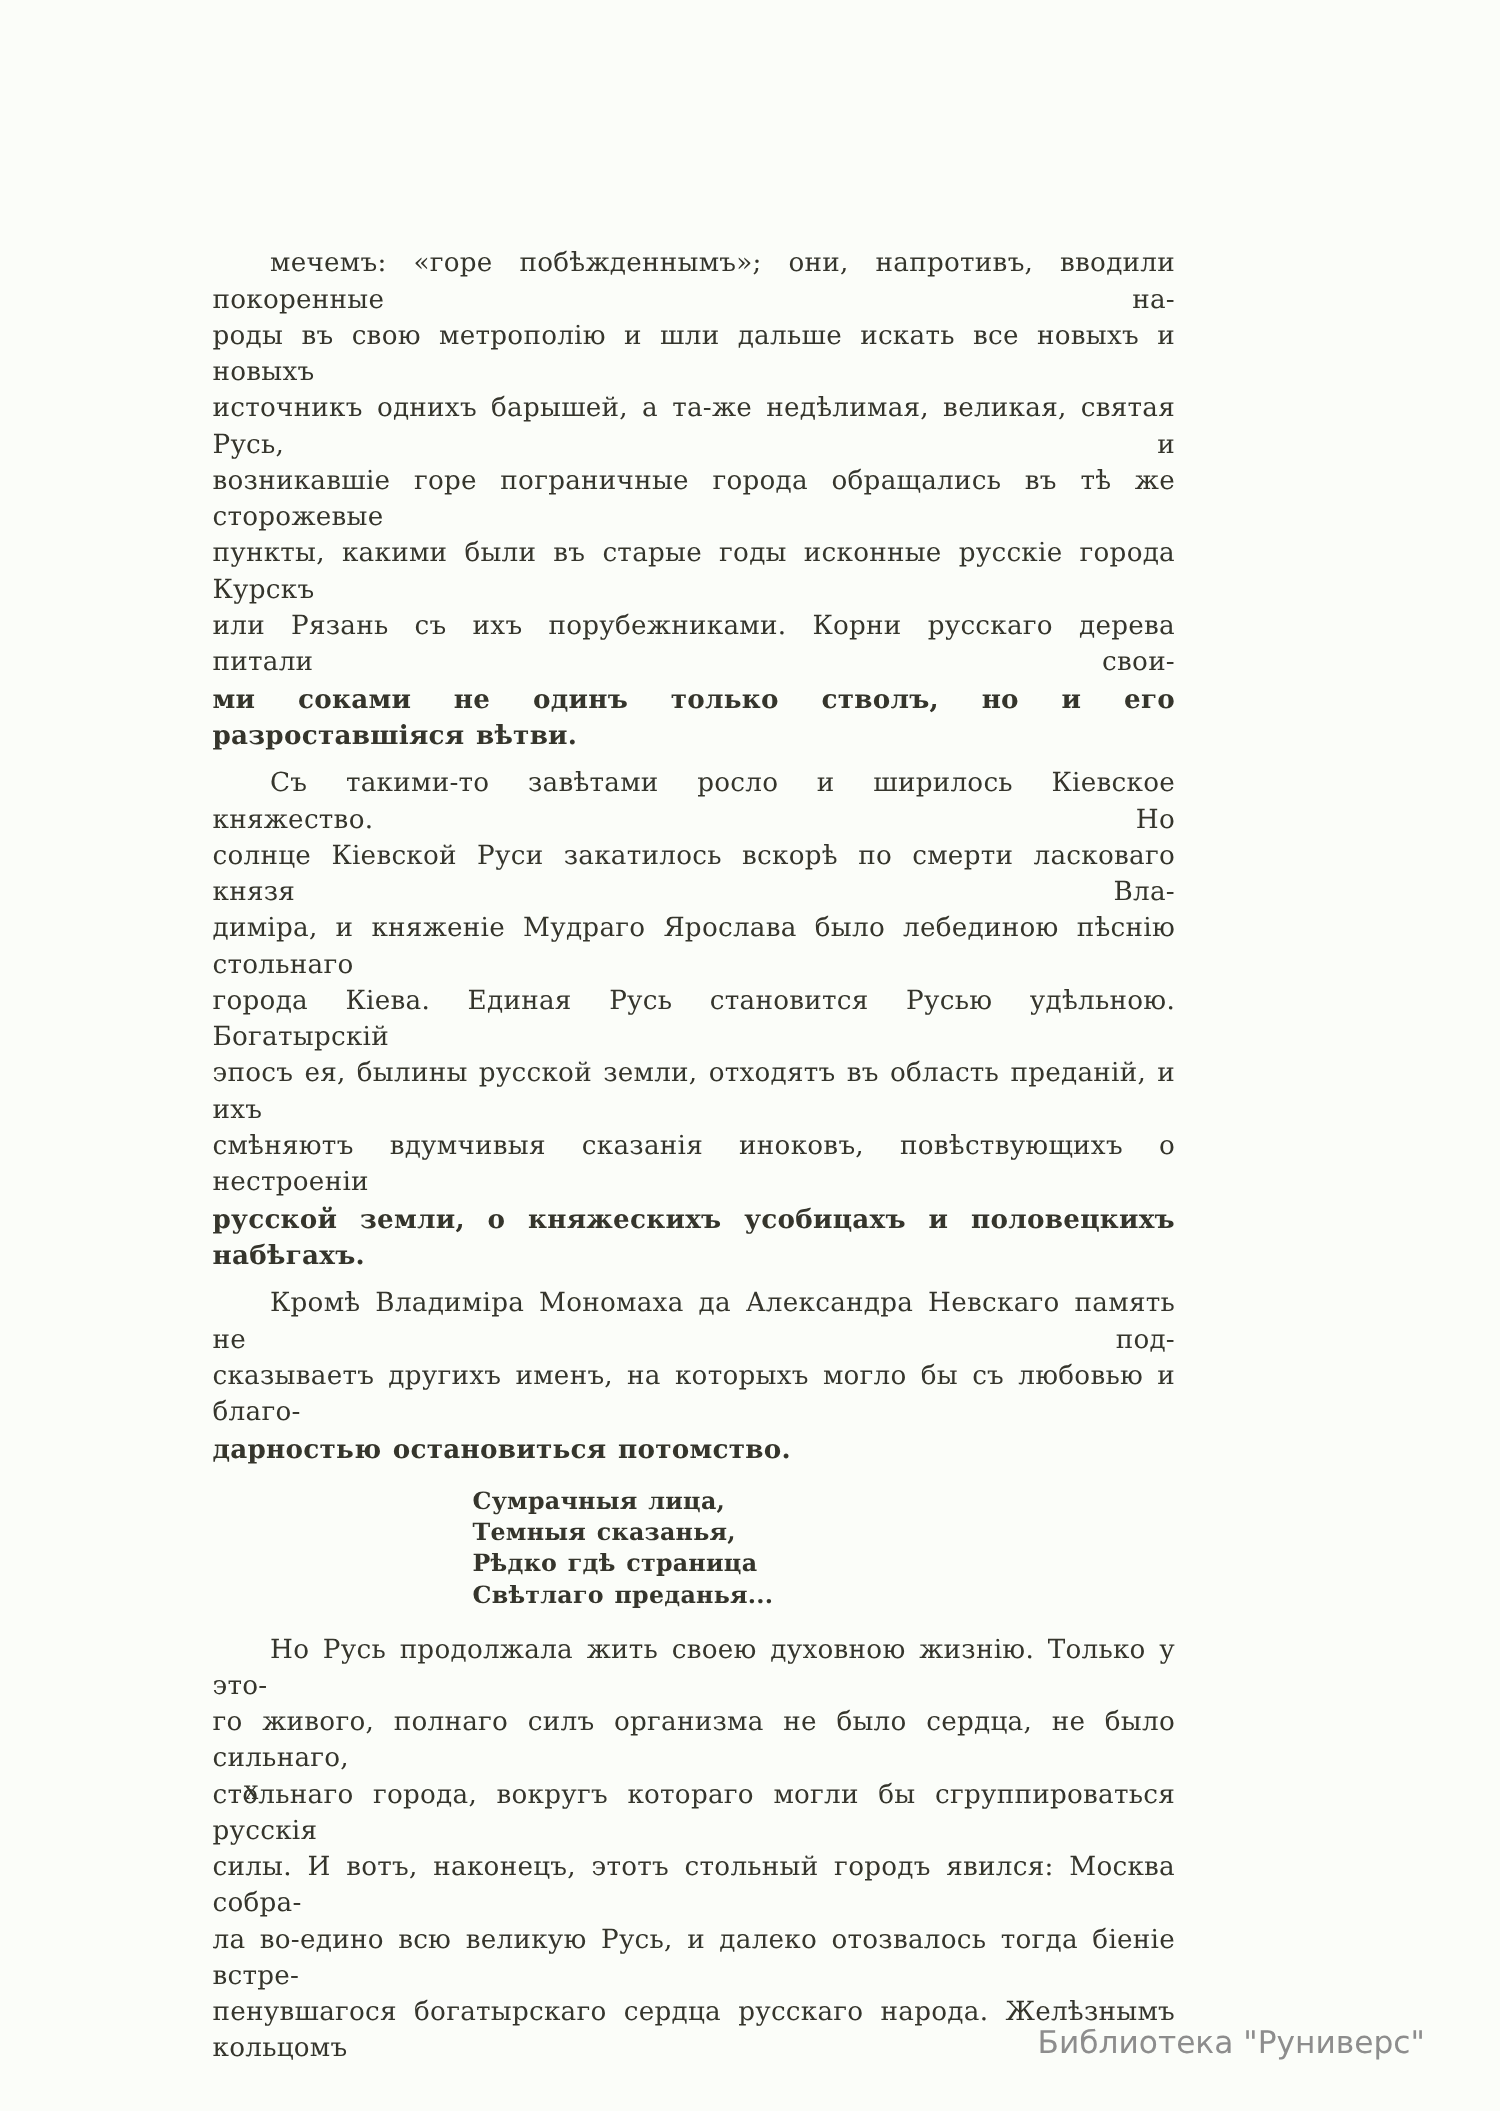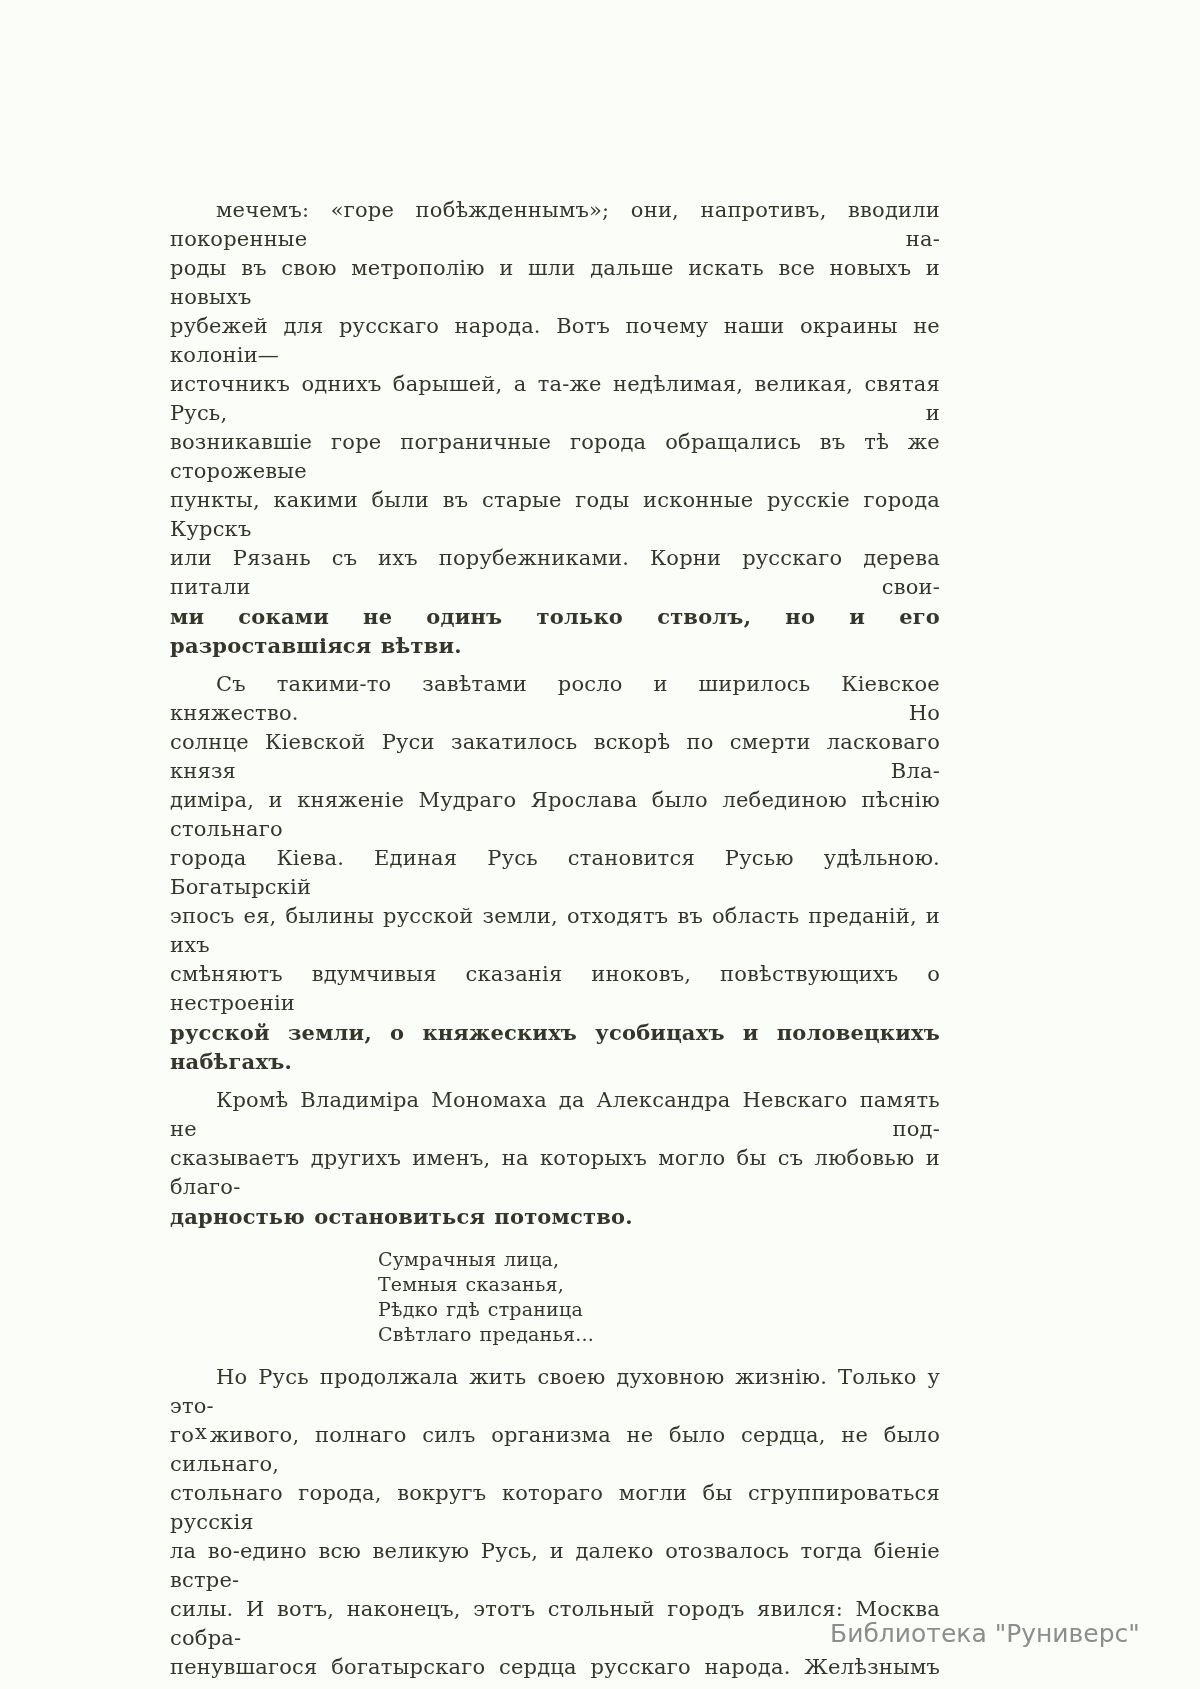--- a/index.html
+++ b/index.html
@@ -42,20 +42,21 @@
   }
   .paragraph.verse {
     margin: 16px 0 16px 208px;
     font-size: 19px;
     line-height: 25px;
     letter-spacing: 0.2px;
   }
   .verse .line {
     text-align: left;
     text-align-last: auto;
+    font-weight: bold;
   }
   .page-marker {
     position: absolute;
     left: 195px;
     top: 1418px;
     color: #35352c;
     font-size: 21px;
     line-height: 28px;
   }
   .watermark {
@@ -72,21 +73,20 @@
   }
 </style>
 </head>
 <body>
 
 <div class="page">
   <div class="text-block" id="text-block">
       <div class="paragraph prose">
         <div class="line first">мечемъ: «горе побѣжденнымъ»; они, напротивъ, вводили покоренные на-</div>
         <div class="line">роды въ свою метрополію и шли дальше искать все новыхъ и новыхъ</div>
-        <div class="line">рубежей для русскаго народа. Вотъ почему наши окраины не колоніи—</div>
         <div class="line">источникъ однихъ барышей, а та-же недѣлимая, великая, святая Русь, и</div>
         <div class="line">возникавшіе горе пограничные города обращались въ тѣ же сторожевые</div>
         <div class="line">пункты, какими были въ старые годы исконные русскіе города Курскъ</div>
         <div class="line">или Рязань съ ихъ порубежниками. Корни русскаго дерева питали свои-</div>
         <div class="line last">ми соками не одинъ только стволъ, но и его разроставшіяся вѣтви.</div>
       </div>
       <div class="paragraph prose">
         <div class="line first">Съ такими-то завѣтами росло и ширилось Кіевское княжество. Но</div>
         <div class="line">солнце Кіевской Руси закатилось вскорѣ по смерти ласковаго князя Вла-</div>
         <div class="line">диміра, и княженіе Мудраго Ярослава было лебединою пѣснію стольнаго</div>
@@ -103,20 +103,20 @@
       <div class="paragraph verse">
         <div class="line first">Сумрачныя лица,</div>
         <div class="line">Темныя сказанья,</div>
         <div class="line">Рѣдко гдѣ страница</div>
         <div class="line last">Свѣтлаго преданья...</div>
       </div>
       <div class="paragraph prose">
         <div class="line first">Но Русь продолжала жить своею духовною жизнію. Только у это-</div>
         <div class="line">го живого, полнаго силъ организма не было сердца, не было сильнаго,</div>
         <div class="line">стольнаго города, вокругъ котораго могли бы сгруппироваться русскія</div>
+        <div class="line">силы. И вотъ, наконецъ, этотъ стольный городъ явился: Москва собра-</div>
         <div class="line">ла во-едино всю великую Русь, и далеко отозвалось тогда біеніе встре-</div>
-        <div class="line">силы. И вотъ, наконецъ, этотъ стольный городъ явился: Москва собра-</div>
         <div class="line">пенувшагося богатырскаго сердца русскаго народа. Желѣзнымъ кольцомъ</div>
       </div>
     </div>
   <div class="page-marker">х</div>
   <div class="watermark">Библиотека "Руниверс"</div>
 </div>
 
 </body></html>

